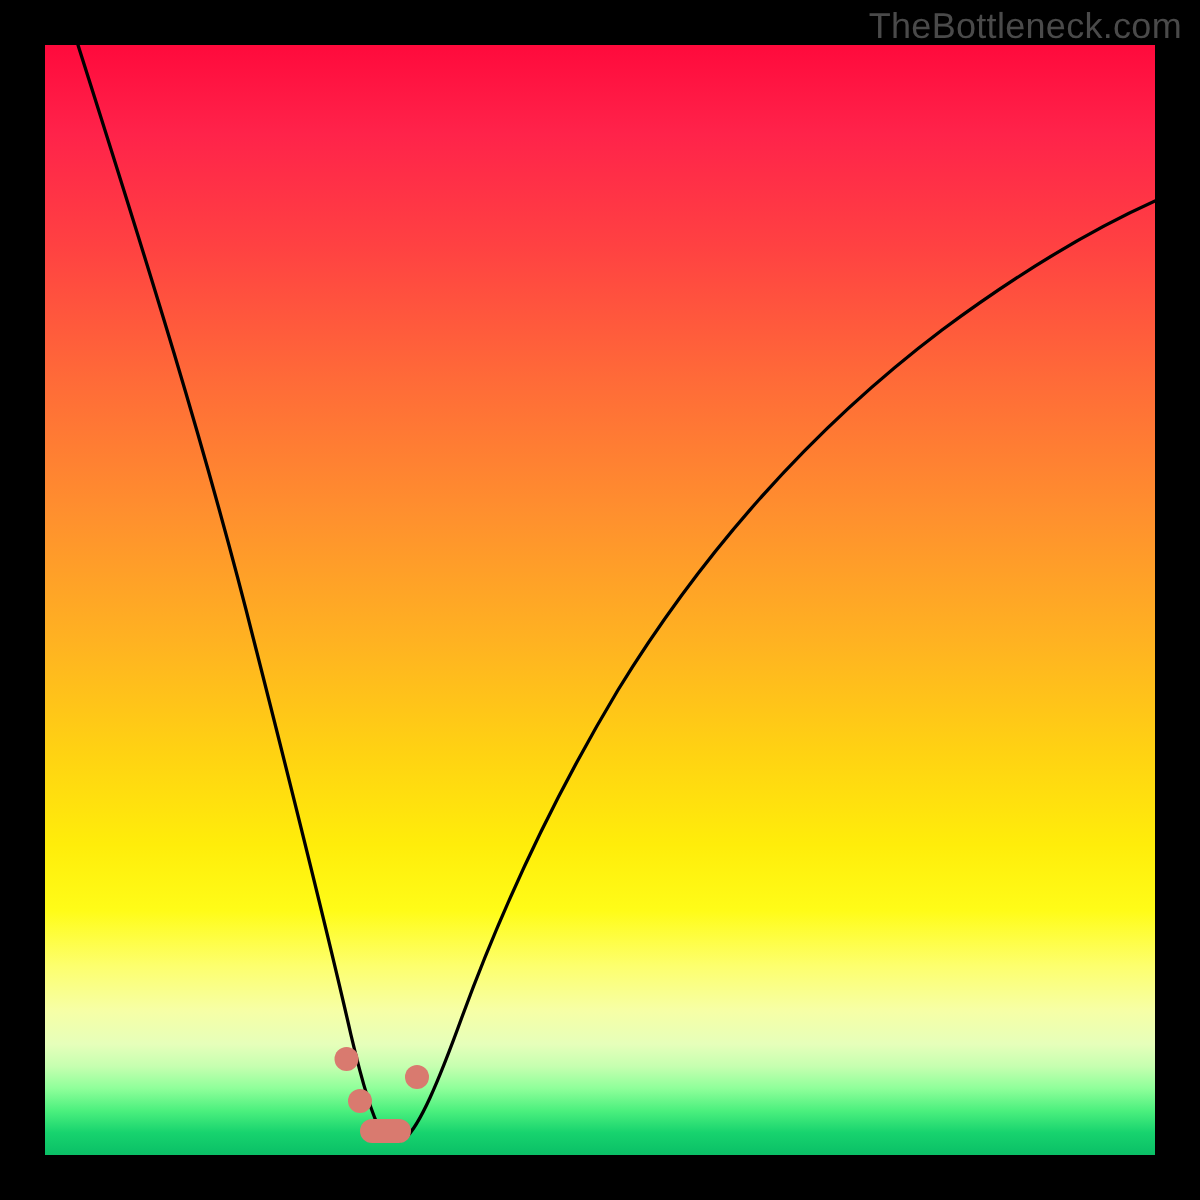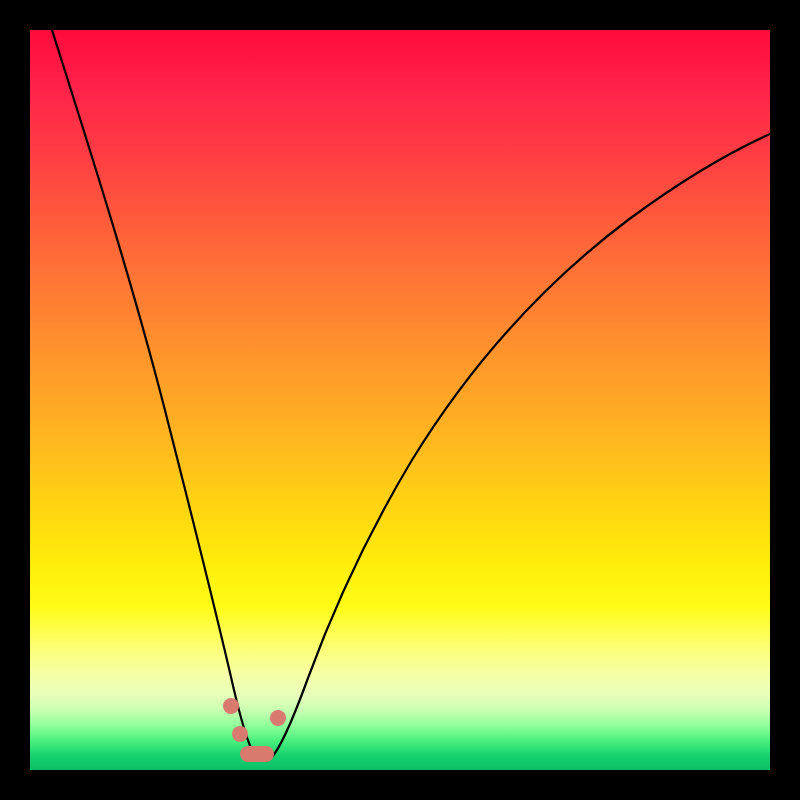--- a/index.html
+++ b/index.html
@@ -68,20 +68,21 @@
     fill: #d97a6f;
   }
   .marker-pill {
     fill: #d97a6f;
   }
 </style>
 </head>
 <body>
 
 <div class="frame">
+  <div class="watermark">TheBottleneck.com</div>
 
   <div class="plot-area">
     <svg class="curve" viewBox="0 0 740 740">
 
       <path d="M 22 0
                C 60 120, 105 260, 140 400
                C 168 510, 188 590, 204 660
                C 212 694, 218 714, 224 724
                C 228 730, 234 733, 240 729
                C 250 720, 262 692, 278 648

